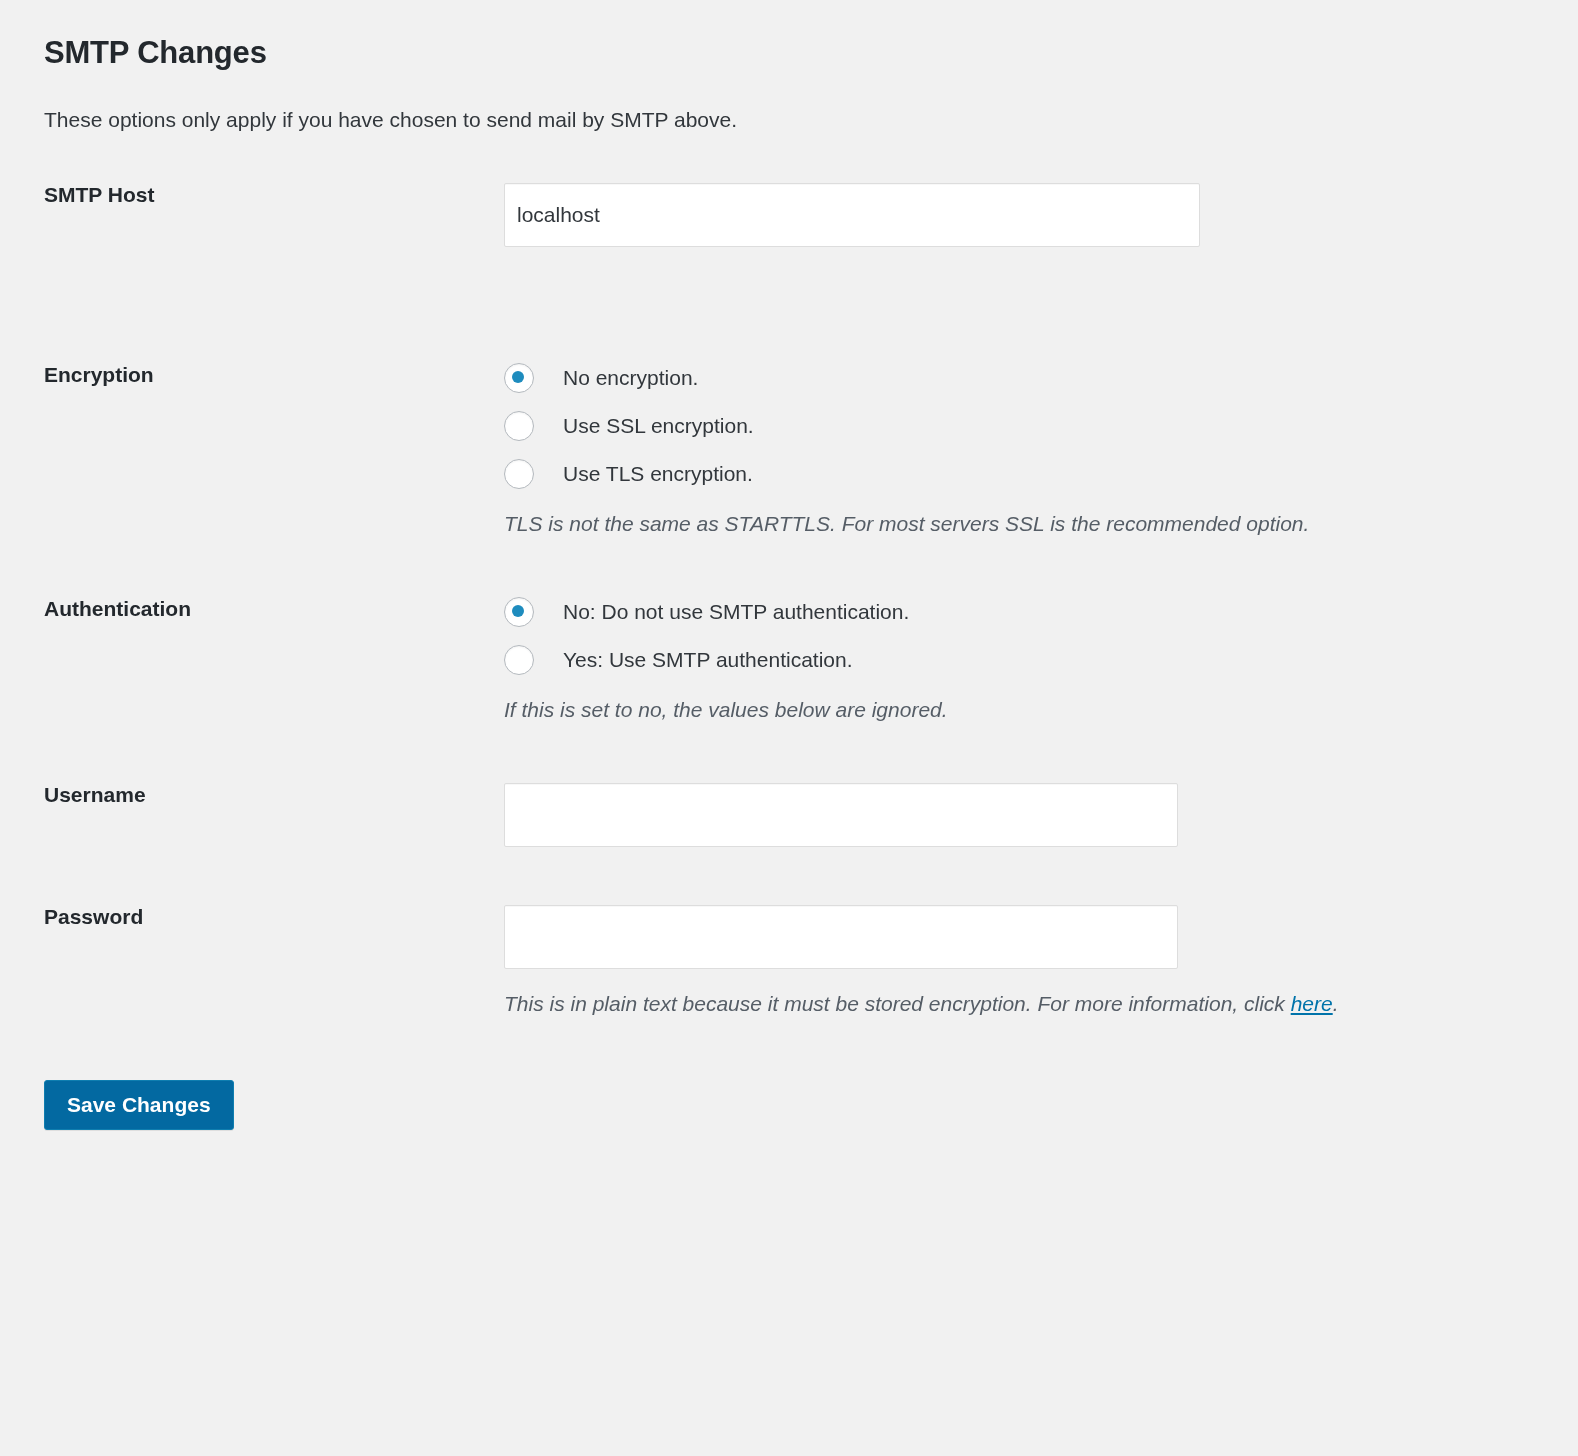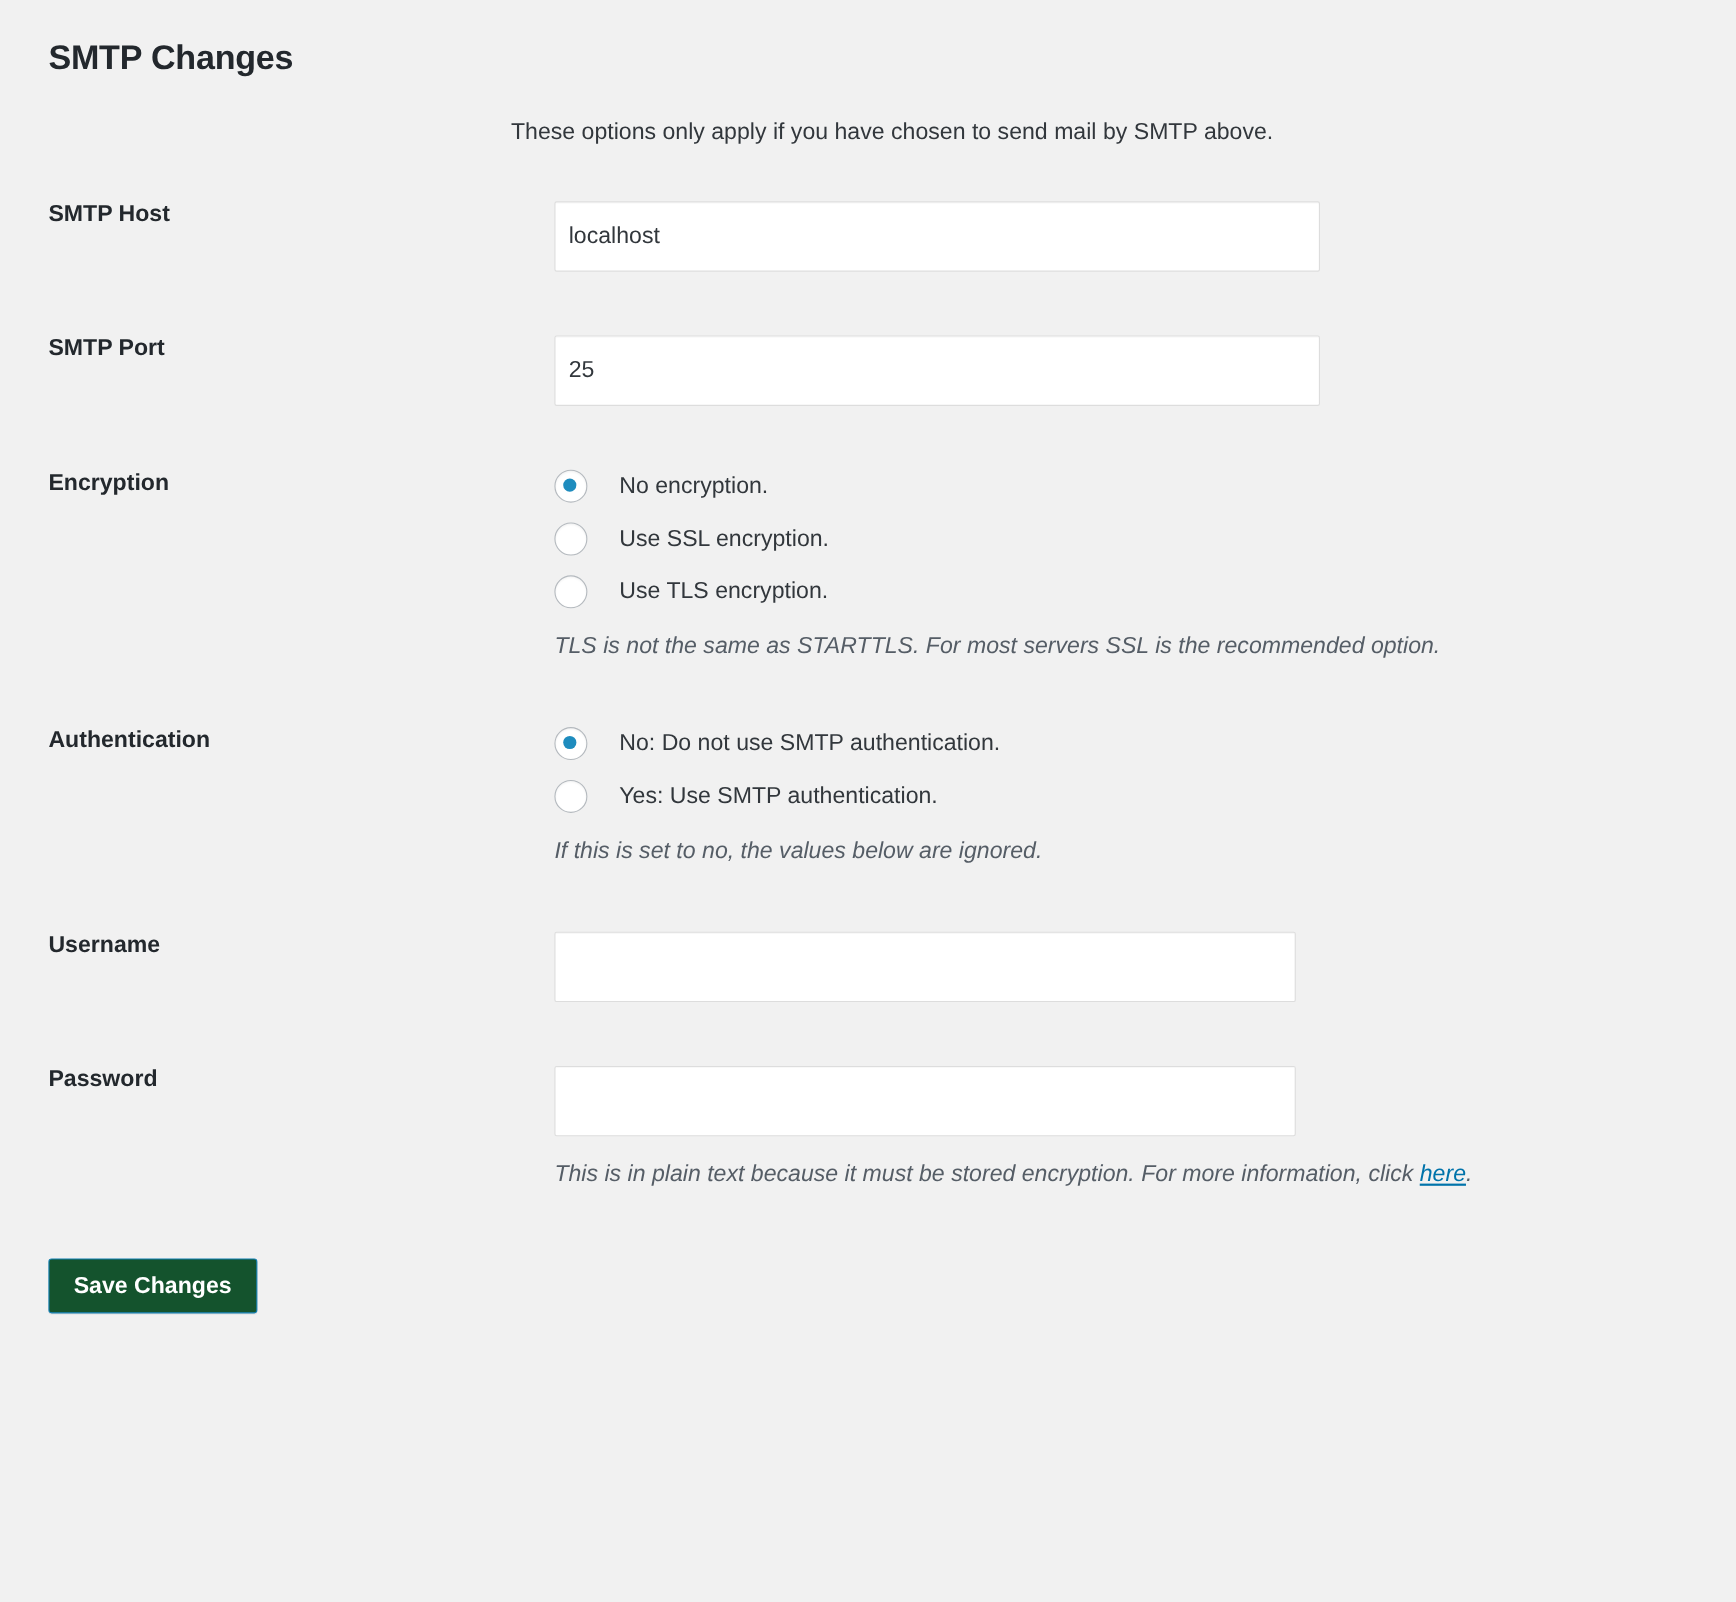--- a/index.html
+++ b/index.html
@@ -24,21 +24,20 @@
     font-weight: bold;
     color: #23282d;
     margin: 0 0 34px 0;
     letter-spacing: -0.2px;
   }
   p.section-desc {
     font-size: 21px;
     line-height: 1.4;
     margin: 0 0 48px 0;
     color: #32373c;
-    text-align: center;
   }
   table.form-table {
     border-collapse: collapse;
     width: 1490px;
   }
   table.form-table th {
     text-align: left;
     vertical-align: top;
     font-size: 21px;
     font-weight: bold;
@@ -118,21 +117,21 @@
     color: #0073aa;
     text-decoration: underline;
     font-style: italic;
   }
   .submit-area { padding-top: 60px; }
   button.save {
     font-family: "Liberation Sans", sans-serif;
     font-size: 21px;
     font-weight: bold;
     color: #fff;
-    background: #14532d;
+    background: #0369a1;
     border: 1px solid #0f7eb0;
     border-radius: 3px;
     padding: 12px 22px;
     cursor: pointer;
     box-shadow: 0 1px 0 rgba(0,0,0,0.08);
   }
 </style>
 </head>
 <body>
 
@@ -148,26 +147,20 @@
         <th>SMTP Host</th>
         <td>
           <input class="text host" type="text" value="localhost" style="">
         </td>
       </tr>
 
       <tr class="row-spacer">
           <td colspan="2"></td>
         </tr>
 
-      <tr class="field-row">
-        <th>SMTP Port</th>
-        <td>
-          <input class="text port" type="text" value="25" style="">
-        </td>
-      </tr>
 
       <tr class="row-spacer">
           <td colspan="2"></td>
         </tr>
 
       <tr class="field-row">
         <th>Encryption</th>
         <td>
           <div class="radio-group">
             <div class="radio-line">

